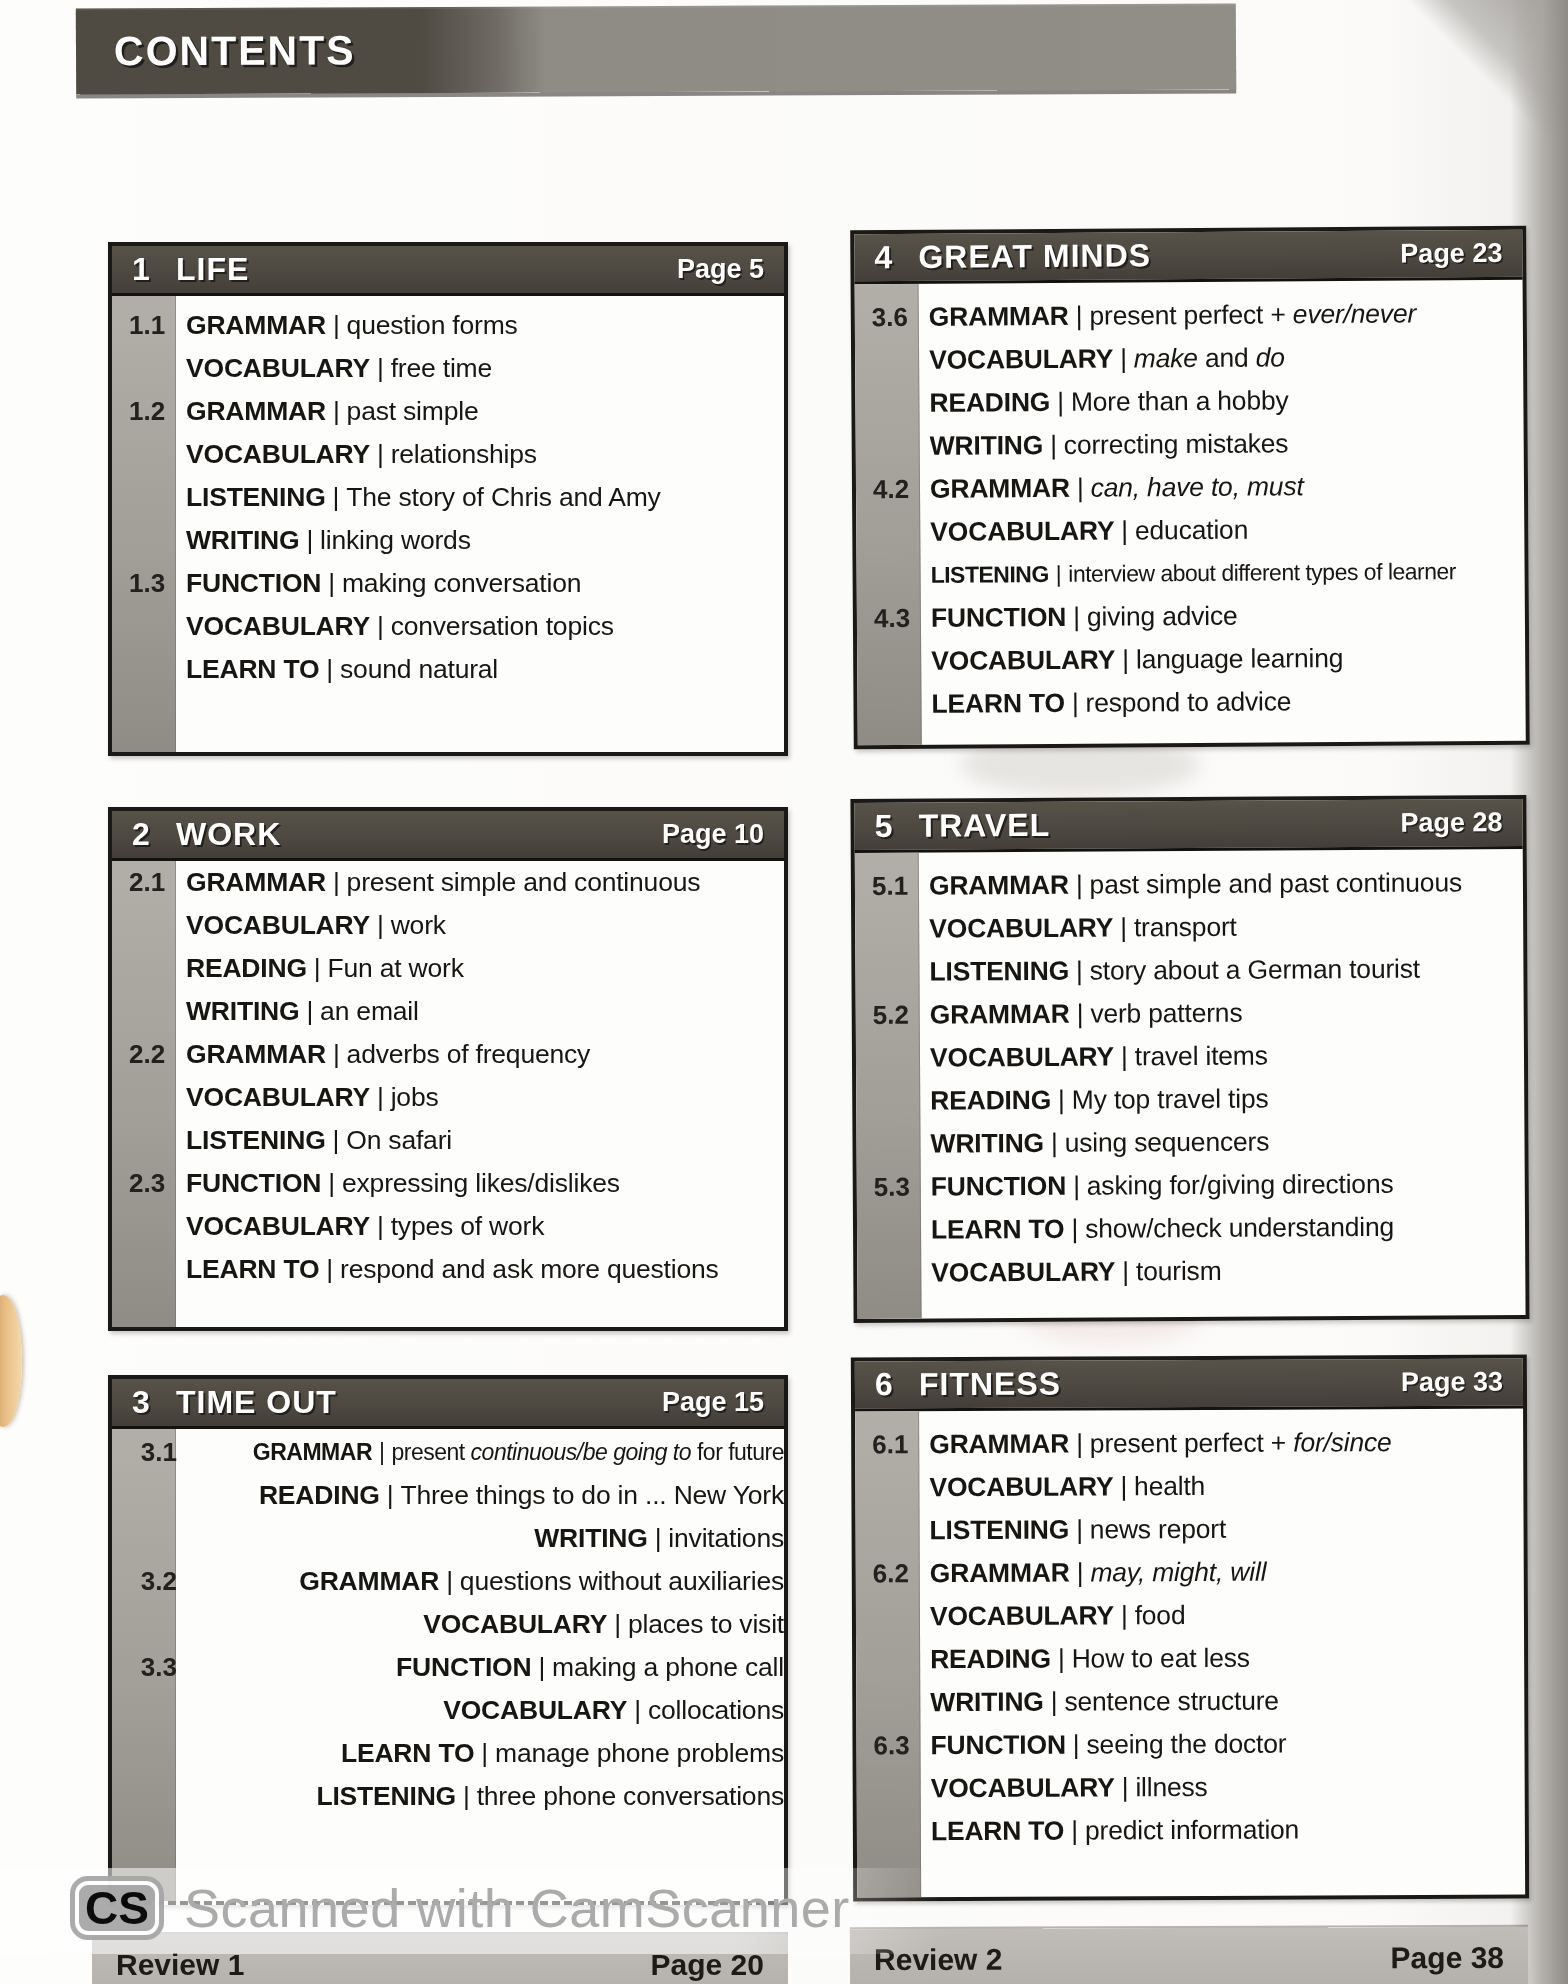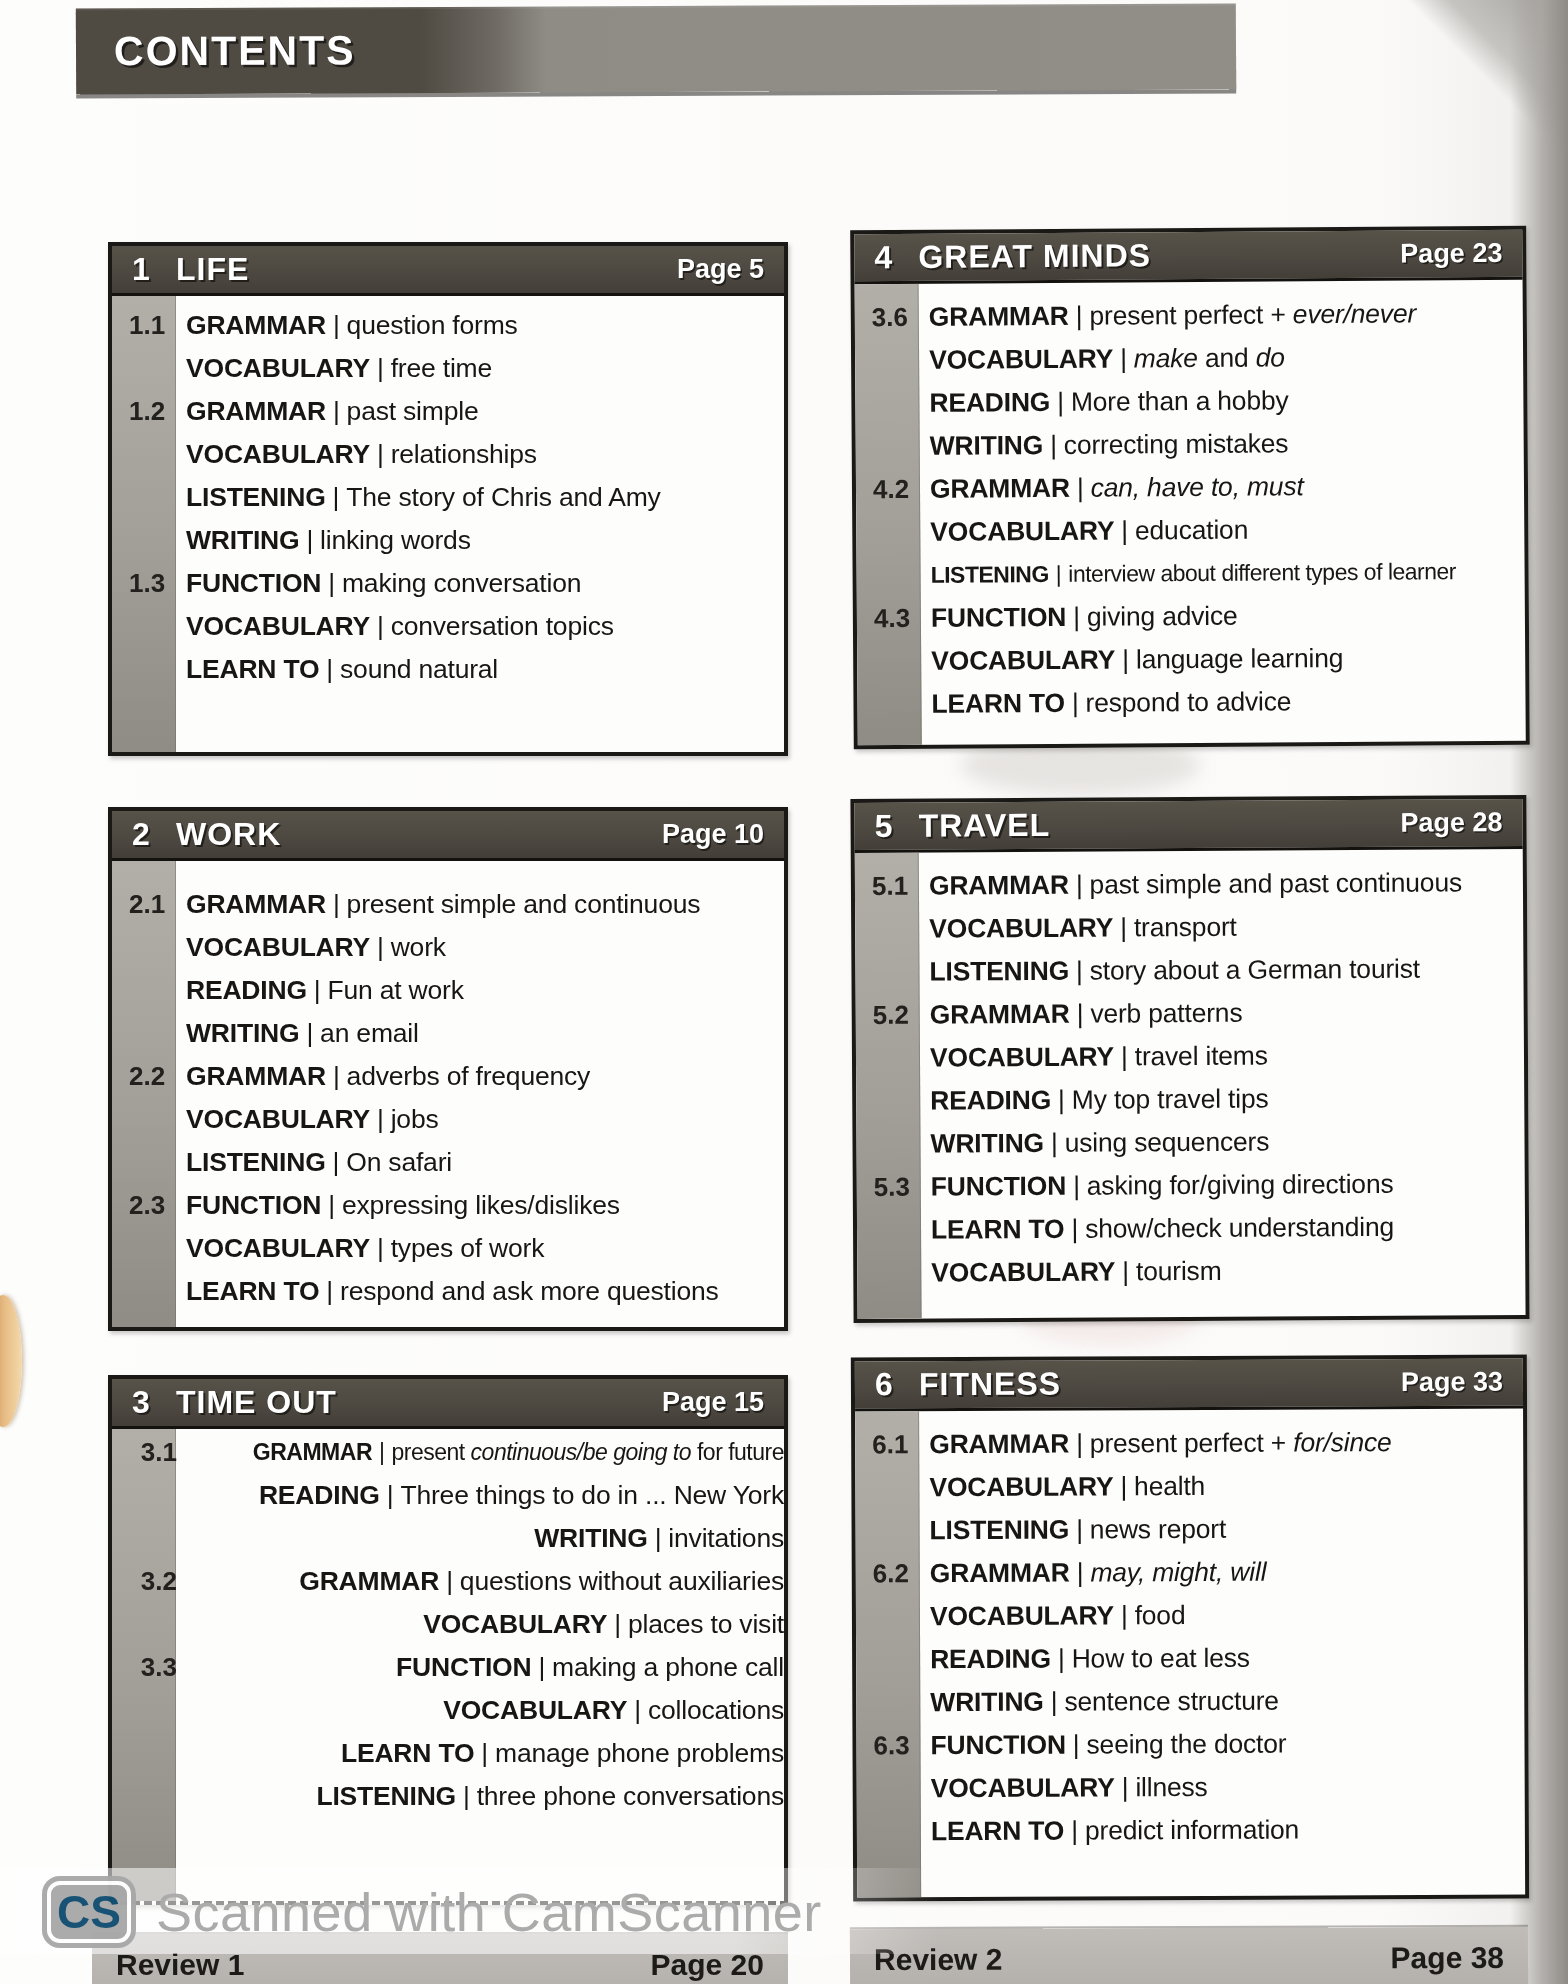--- a/index.html
+++ b/index.html
@@ -75,23 +75,23 @@
     box-shadow:0 -2px 0 rgba(95,92,88,0.45);
   }
   .review-bar .review-page{margin-left:auto;}
   .review-left{left:92px;top:1934px;width:696px;}
   .review-right{left:850px;top:1928px;width:678px;transform:rotate(-0.2deg);}
 
   
   .wm-band{position:absolute;left:0;top:1868px;width:940px;height:86px;
     background:linear-gradient(90deg,rgba(255,255,255,0.55) 0%,rgba(255,255,255,0.55) 78%,rgba(255,255,255,0) 100%);}
   .watermark{position:absolute;left:42px;top:1876px;display:flex;align-items:center;gap:20px;}
-  .wm-logo{width:94px;height:72px;flex:none;border-radius:18px;background:#a7a7a7;
-    color:#0c4a6e;font-weight:bold;font-size:46px;display:flex;align-items:center;justify-content:center;
-    box-shadow:inset 0 0 0 5px #a7a7a7, inset 0 0 0 9px #ffffff;opacity:0.95;}
+  .wm-logo{width:94px;height:64px;flex:none;border-radius:18px;background:#a7a7a7;
+    color:#000000;font-weight:bold;font-size:46px;display:flex;align-items:center;justify-content:center;
+    box-shadow:inset 0 0 0 5px #a7a7a7, inset 0 0 0 9px #ffffff;opacity:0.95;margin-left:28px;}
   .wm-text{font-size:54px;color:#ababab;letter-spacing:0.5px;white-space:nowrap;}
 </style>
 </head>
 <body>
 
 <div class="page">
 
   <div class="contents-bar">
     <span class="contents-title">CONTENTS</span>
   </div>
@@ -142,21 +142,21 @@
     </div>
   </section>
       <section class="unit-box" style="left: 108px; top: 807px; width: 680px; height: 524px;">
     <header class="unit-header">
       <span class="u-num">2</span>
       <span class="u-title">WORK</span>
       <span class="u-page">Page 10</span>
     </header>
     <div class="unit-content">
       <div class="strip"></div>
-      <div class="lessons" style="padding-top: 22px;">
+      <div class="lessons" style="padding-top: 0;">
             <div class="lesson">
               <div class="l-num">2.1</div>
               <div class="l-rows">
                 <div class="row"><span class="lbl">GRAMMAR</span><span class="sep">|</span><span>present simple and continuous</span></div>
                 <div class="row"><span class="lbl">VOCABULARY</span><span class="sep">|</span><span>work</span></div>
                 <div class="row"><span class="lbl">READING</span><span class="sep">|</span><span>Fun at work</span></div>
                 <div class="row"><span class="lbl">WRITING</span><span class="sep">|</span><span>an email</span></div>
               </div>
             </div>
             <div class="lesson">

